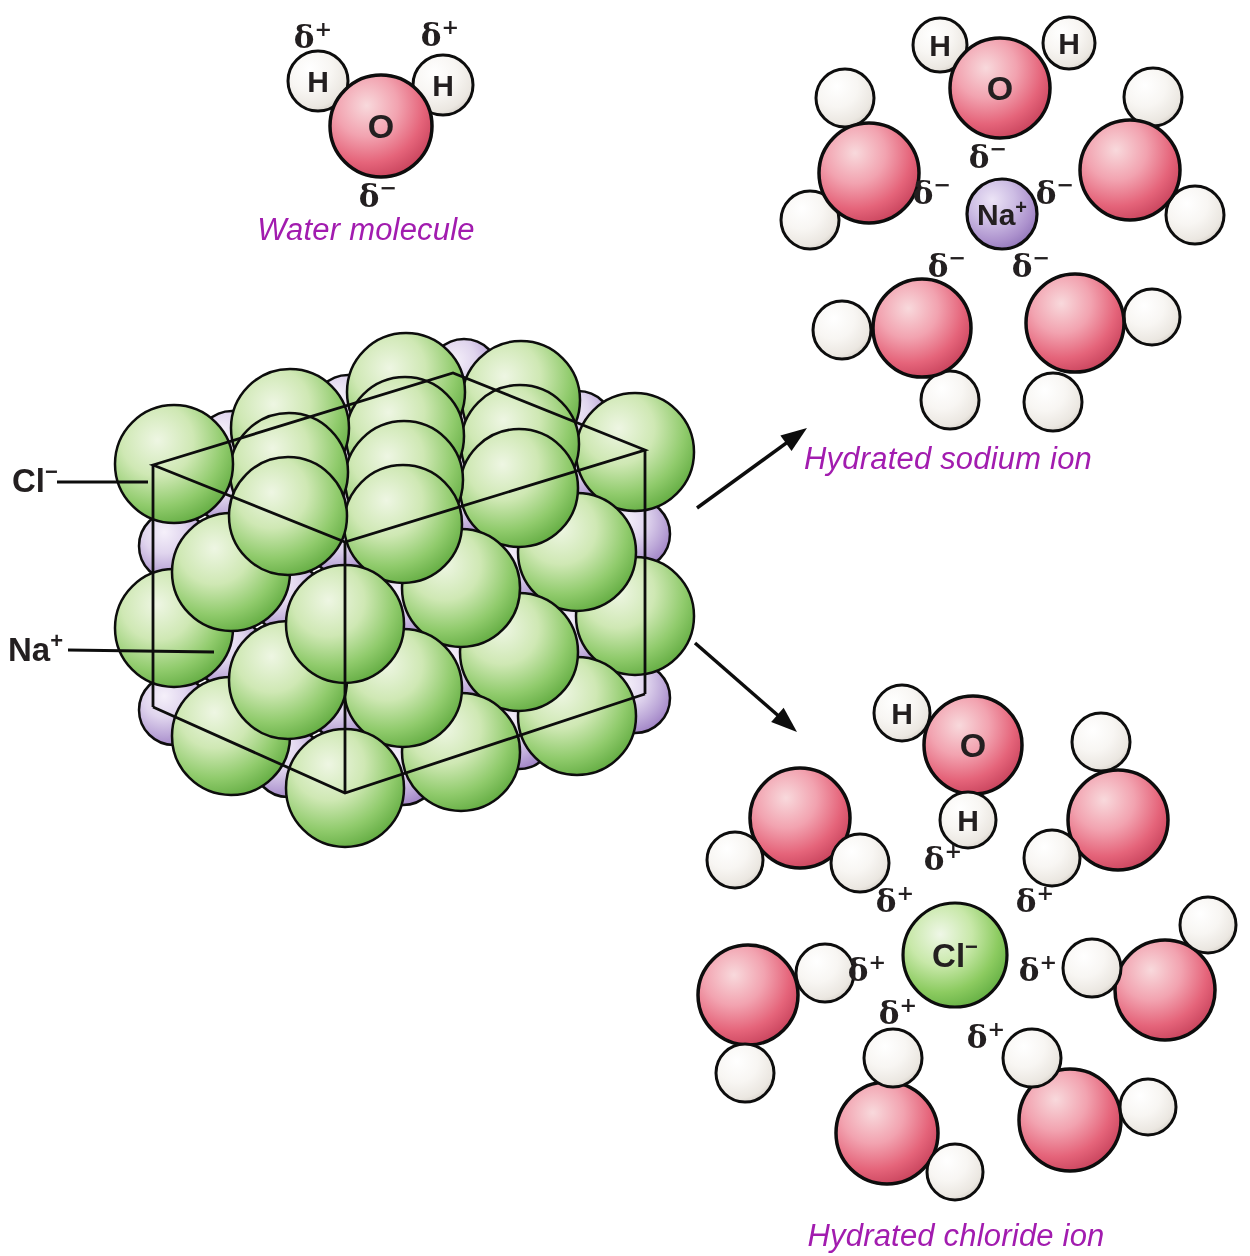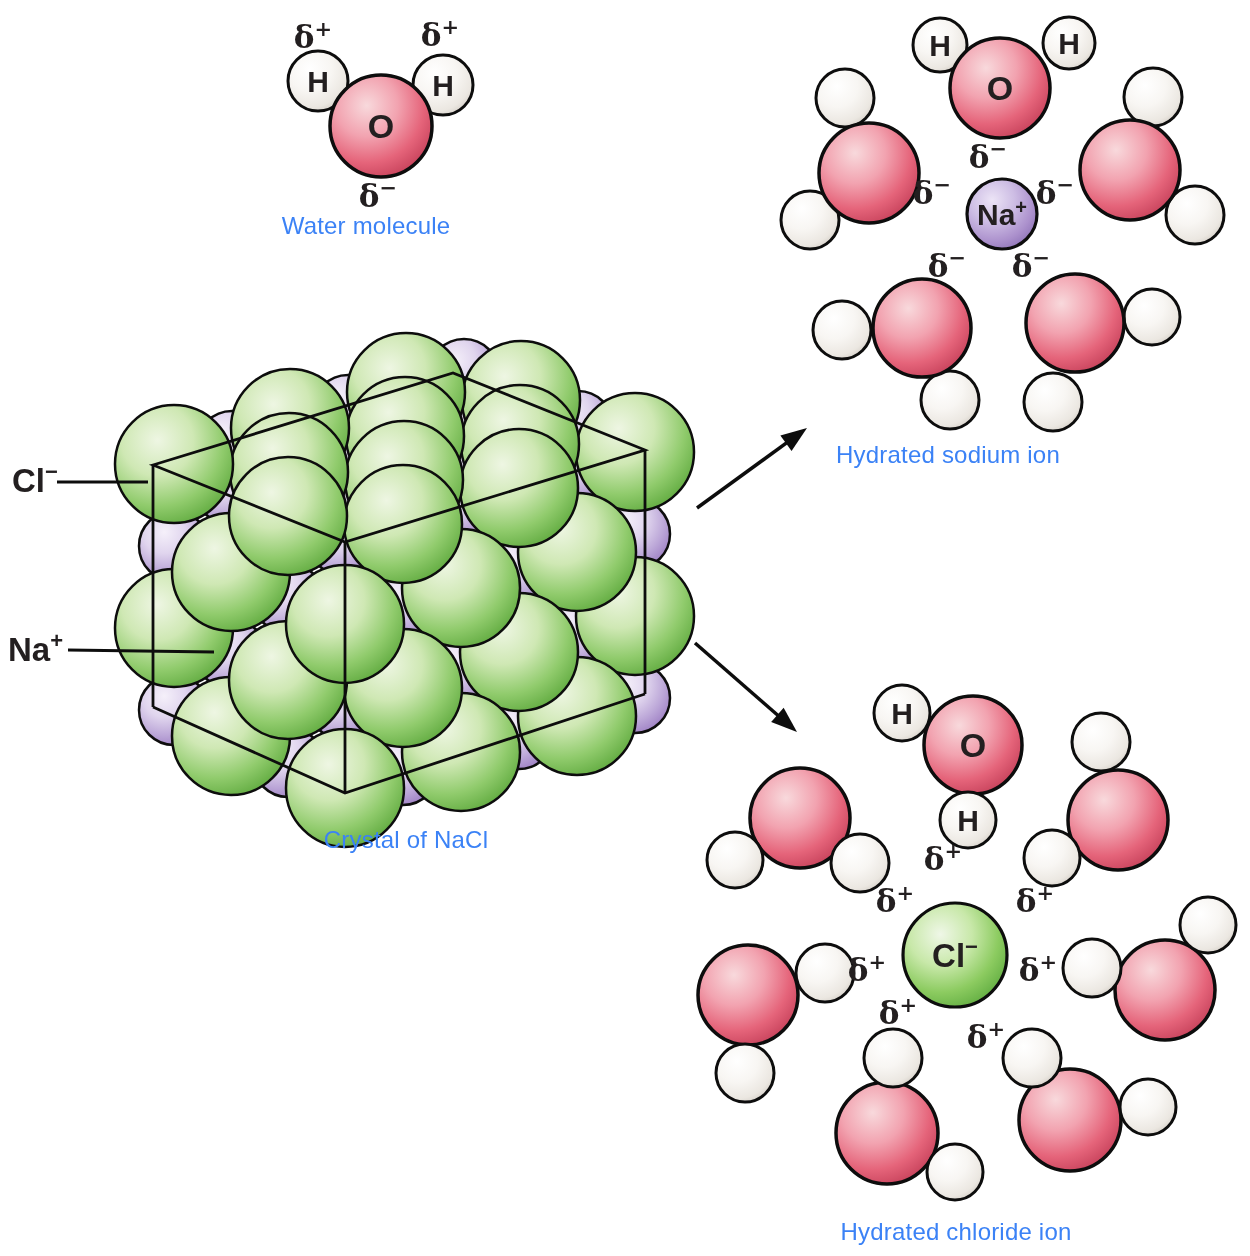--- a/index.html
+++ b/index.html
@@ -1,20 +1,20 @@
 <!DOCTYPE html>
 <html><head>
 <meta charset="utf-8">
 <style>
   html,body{margin:0;padding:0;background:#ffffff;}
   .canvas{position:relative;width:1250px;height:1256px;background:#ffffff;overflow:hidden;
           font-family:"Liberation Sans",sans-serif;}
   svg{position:absolute;left:0;top:0;}
-  .caption{position:absolute;transform:translateX(-50%);font-size:24px;color:#3b82f6;
-           white-space:nowrap;letter-spacing:0.2px;}
+  .caption{position:absolute;transform:translateX(-50%);font-size:31px;color:#a21caf;
+           white-space:nowrap;letter-spacing:0.2px;font-style:italic;}
 </style>
 </head>
 <body>
 
 <div class="canvas">
   <svg id="fig" width="1250" height="1256" viewBox="0 0 1250 1256">
       <defs>
         <radialGradient id="gO" cx="0.36" cy="0.30" r="0.80">
           <stop offset="0" stop-color="#f8d9dc"></stop>
           <stop offset="0.38" stop-color="#f2a3b0"></stop>
@@ -214,16 +214,15 @@
         <text x="943" y="870" text-anchor="middle" font-family="&quot;DejaVu Serif&quot;,serif" font-weight="bold" fill="#231f20"><tspan font-size="31">δ</tspan><tspan font-size="21" dy="-12">+</tspan></text>
         <text x="895" y="912" text-anchor="middle" font-family="&quot;DejaVu Serif&quot;,serif" font-weight="bold" fill="#231f20"><tspan font-size="31">δ</tspan><tspan font-size="21" dy="-12">+</tspan></text>
         <text x="1035" y="912" text-anchor="middle" font-family="&quot;DejaVu Serif&quot;,serif" font-weight="bold" fill="#231f20"><tspan font-size="31">δ</tspan><tspan font-size="21" dy="-12">+</tspan></text>
         <text x="867" y="981" text-anchor="middle" font-family="&quot;DejaVu Serif&quot;,serif" font-weight="bold" fill="#231f20"><tspan font-size="31">δ</tspan><tspan font-size="21" dy="-12">+</tspan></text>
         <text x="1038" y="981" text-anchor="middle" font-family="&quot;DejaVu Serif&quot;,serif" font-weight="bold" fill="#231f20"><tspan font-size="31">δ</tspan><tspan font-size="21" dy="-12">+</tspan></text>
         <text x="898" y="1024" text-anchor="middle" font-family="&quot;DejaVu Serif&quot;,serif" font-weight="bold" fill="#231f20"><tspan font-size="31">δ</tspan><tspan font-size="21" dy="-12">+</tspan></text>
         <text x="986" y="1048" text-anchor="middle" font-family="&quot;DejaVu Serif&quot;,serif" font-weight="bold" fill="#231f20"><tspan font-size="31">δ</tspan><tspan font-size="21" dy="-12">+</tspan></text>
       </g>
     </svg>
   <div class="caption" id="cap-water" style="left: 366px; top: 212px;">Water molecule</div>
-  <div class="caption" id="cap-crystal" style="left: 406px; top: 826px;">Crystal of NaCl</div>
   <div class="caption" id="cap-sodium" style="left: 948px; top: 441px;">Hydrated sodium ion</div>
   <div class="caption" id="cap-chloride" style="left: 956px; top: 1218px;">Hydrated chloride ion</div>
 </div>
 
 </body></html>

